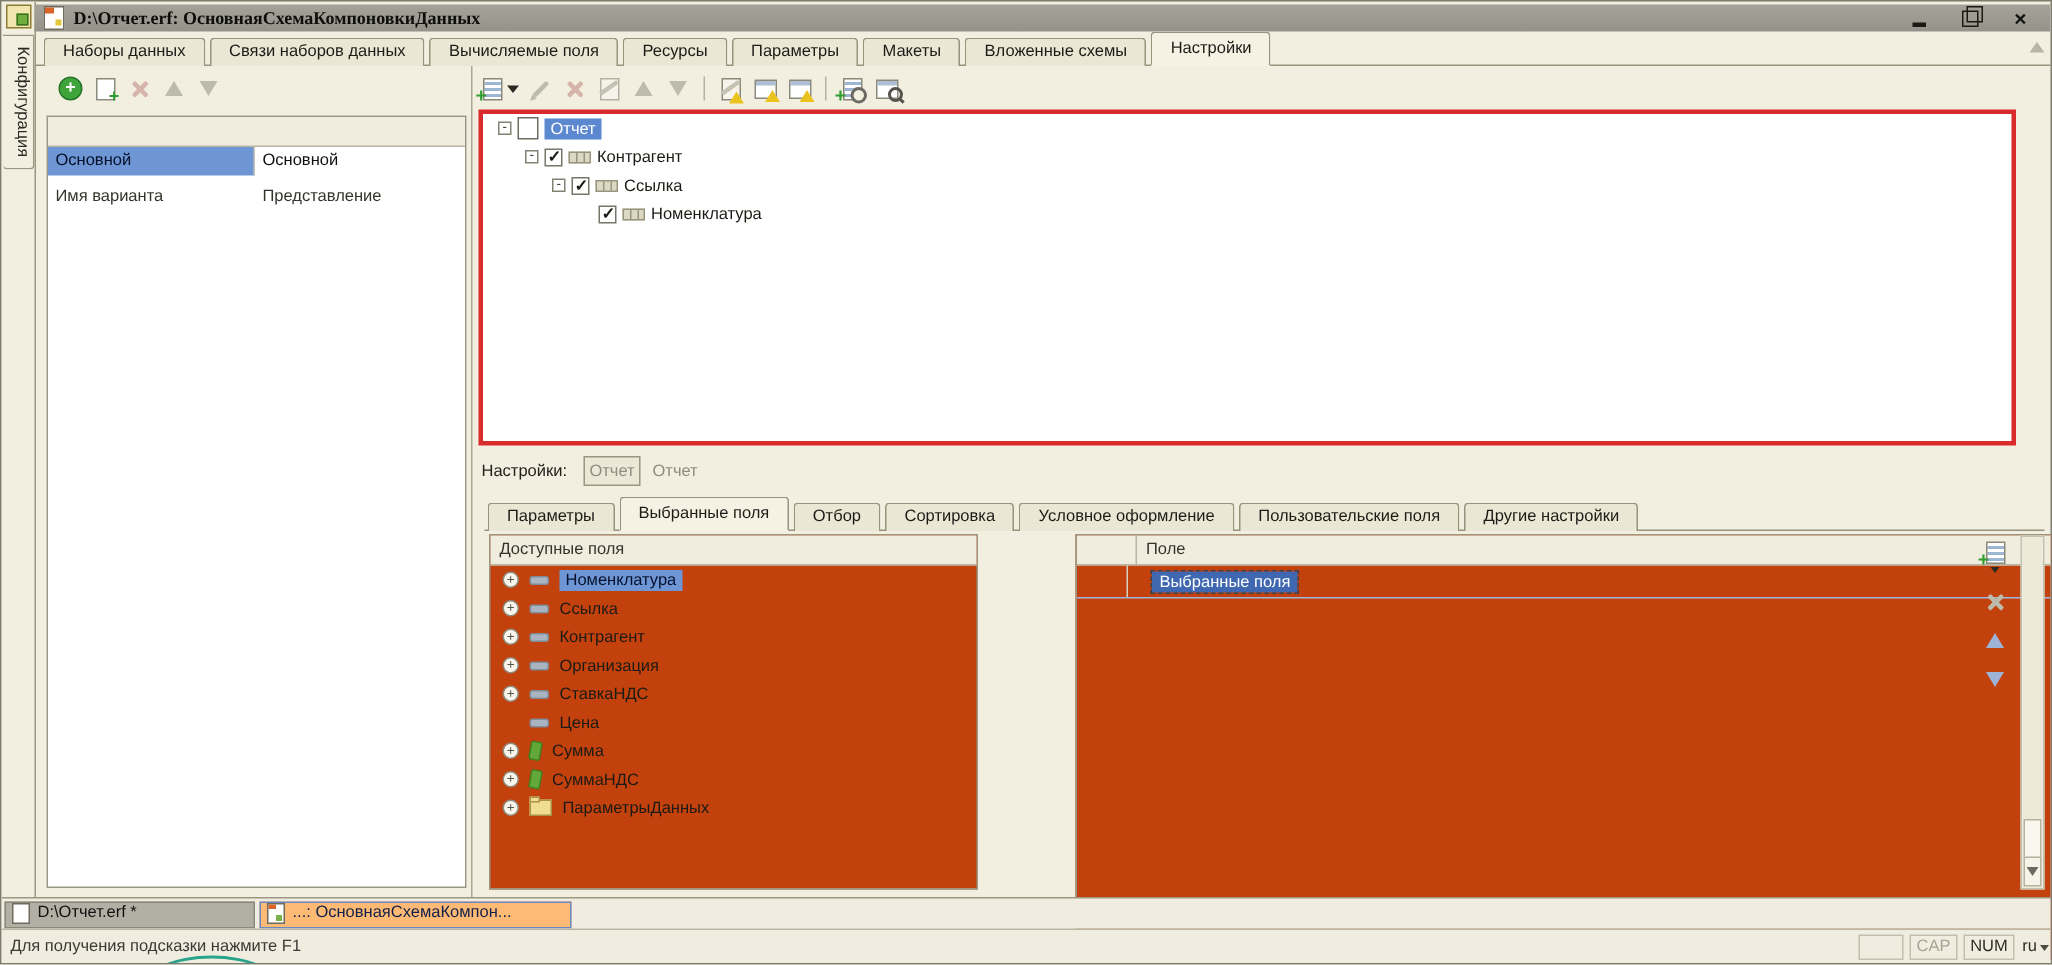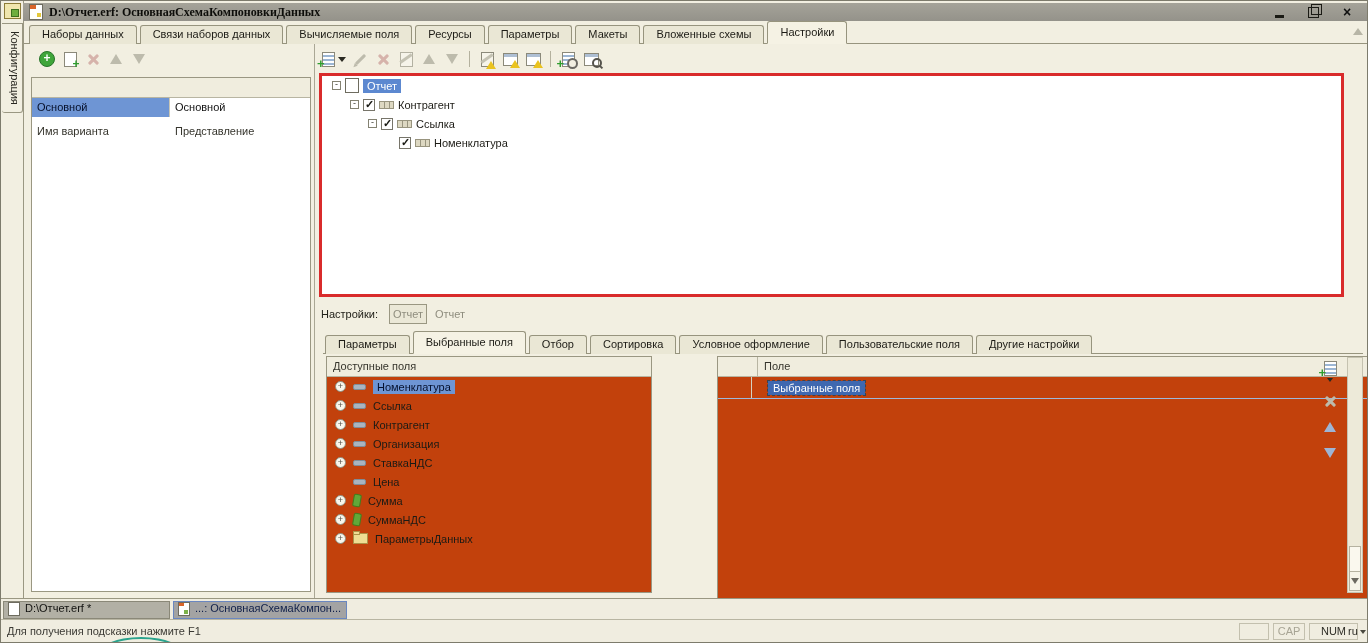--- a/index.html
+++ b/index.html
@@ -107,30 +107,30 @@
   
   .sbar{position:absolute;left:1346px;top:356px;width:16px;height:236px;background:#edead9;border:1px solid #c5c2b0;box-sizing:border-box;}
   .sthumb{position:absolute;left:1px;right:1px;top:188px;height:26px;background:#faf8ee;border:1px solid #b5b2a0;}
   .sbtn{position:absolute;left:1px;right:1px;bottom:1px;height:18px;background:#f6f4e8;border:1px solid #b5b2a0;
         display:flex;align-items:center;justify-content:center;}
   .sbtn .t{width:0;height:0;border-left:4px solid transparent;border-right:4px solid transparent;border-top:6px solid #6b6960;}
   
   .bottom-tabs{position:absolute;left:0;top:597px;width:1368px;height:21px;background:#f0ede0;border-top:1px solid #9a9782;box-sizing:border-box;}
   .btab{position:absolute;top:2px;height:18px;display:flex;align-items:flex-start;gap:5px;padding:0 8px 0 4px;border:1px solid #8a8878;box-sizing:border-box;white-space:nowrap;}
   .btab1{left:2px;width:167px;background:#b2b0a5;color:#121210;}
-  .btab2{left:172px;width:174px;background:#a3a3a3;border-color:#6a87c0;color:#10204a;}
+  .btab2{left:172px;width:208px;background:#fdba74;border-color:#6a87c0;color:#10204a;}
   .bdoc{width:10px;height:12px;background:#fff;border:1px solid #6e6c5f;flex:none;position:relative;}
   .bdoc2::before{content:"";position:absolute;left:0;top:0;width:5px;height:3px;background:#d8642a;}
   .bdoc2::after{content:"";position:absolute;right:1px;bottom:1px;width:4px;height:4px;background:#7cb24a;}
   .statusbar{position:absolute;left:0;top:618px;width:1368px;height:25px;background:#f0ede0;border-top:1px solid #b8b5a2;box-sizing:border-box;}
   .hint{position:absolute;left:6px;top:5px;color:#3a3933;}
   .sind{position:absolute;top:3px;height:17px;border:1px solid #c3c0ae;box-sizing:border-box;line-height:15px;text-align:center;}
   .sind-empty{left:1238px;width:30px;}
   .sind-cap{left:1272px;width:32px;color:#a7a494;}
-  .sind-num{left:1308px;width:49px;color:#2f2e27;}
+  .sind-num{left:1308px;width:34px;color:#2f2e27;}
   .sind-ru{left:1346px;width:20px;color:#2f2e27;display:flex;align-items:center;justify-content:center;gap:2px;border:none;}
   .sind-ru .t{width:0;height:0;border-left:3px solid transparent;border-right:3px solid transparent;border-top:4px solid #4a4940;}
   
   .anno-red{position:absolute;left:318px;top:72px;width:1025px;height:224px;border:3px solid #d92b2b;box-sizing:border-box;pointer-events:none;z-index:40;}
   .anno-green{position:absolute;left:94px;top:636px;width:88px;height:38px;border:2px solid #2aa38d;border-radius:50%;pointer-events:none;z-index:40;}
   .divider-v{position:absolute;left:313px;top:43px;width:1px;height:554px;background:#aaa795;}
 </style>
 </head>
 <body>
 

